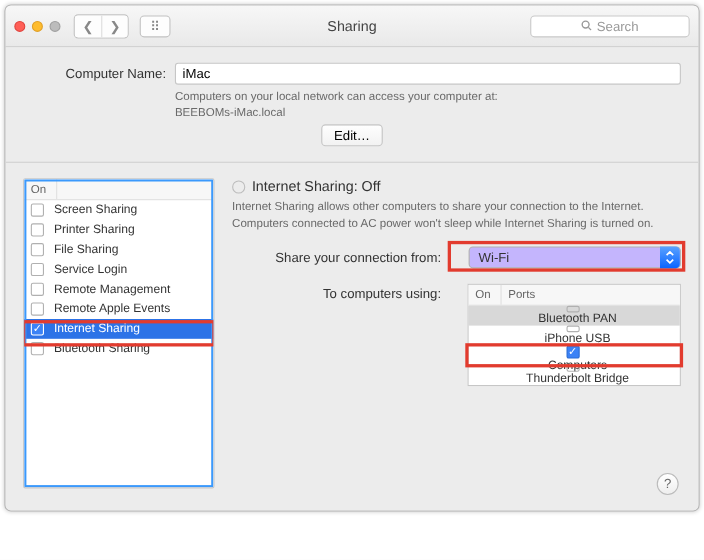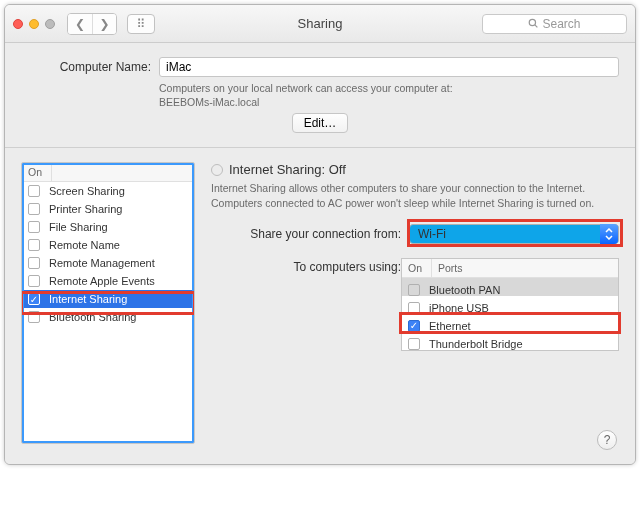--- a/index.html
+++ b/index.html
@@ -153,52 +153,53 @@
     display: flex; align-items: center; gap: 6px; margin-bottom: 4px;
   }
   .radio {
     width: 12px; height: 12px; border-radius: 50%; border: 1px solid #bdbdbd;
   }
   .detail-title { font-size: 13px; color: #333; }
   .detail-desc {
     font-size: 10.5px; color: #6a6a6a; margin-bottom: 14px; line-height: 1.35;
   }
   .conn-row {
-    display: flex; align-items: center; gap: 8px; margin-bottom: 14px;
+    display: flex; align-items: center; gap: 25px; margin-bottom: 14px;
     position: relative;
   }
   .conn-row .lbl { width: 190px; text-align: right; font-size: 12px; color: #333;}
   .select {
     flex: 1; height: 20px; border: 1px solid #b0b0b0; border-radius: 4px;
-    background: #0ea5e9; display: flex; align-items: center;
+    background: #c4b5fd; display: flex; align-items: center;
     padding: 0 8px; font-size: 12px; position: relative;
   }
   .select .chev {
     position: absolute; right: 0; top: -1px; bottom: -1px; width: 18px;
     background: linear-gradient(#5aa2ff,#0a64ff);
     border-radius: 0 4px 4px 0;
     display: flex; align-items: center; justify-content: center;
     color: #fff; font-size: 8px;
   }
-  .port-row { display: flex; gap: 0; }
+  .port-row { display: flex; gap: 24px; }
   .port-row .lbl { width: 190px; text-align: right; font-size: 12px; color: #333; padding-top: 2px;}
   .ports-box {
     flex: 1;
     background: #fff; border: 1px solid #c6c6c6;
     font-size: 11px;
   }
   .ports-header {
     display: flex; font-size: 10.5px; color: #666;
     border-bottom: 1px solid #e0e0e0; background: #f7f7f7;
   }
   .ports-header .on-col { width: 30px; padding: 3px 6px; border-right: 1px solid #e0e0e0;}
   .ports-header .svc-col { flex: 1; padding: 3px 6px; }
   .port-item {
-    display: flex; align-items: flex-end; height: 18px;
+    display: flex; align-items: center; height: 18px;
     padding-left: 6px;
+    flex-direction: column;
   }
   .port-item .chk {
     width: 12px; height: 12px; border: 1px solid #b0b0b0; border-radius: 2px;
     margin-right: 9px;
     display: flex; align-items: center; justify-content: center;
     font-size: 10px; color: #fff;
   }
   .port-item .chk.checked { background: #3b82f6; border-color: #2b6cd4; }
   .port-item.selected { background: #d8d8d8; }
   .help {
@@ -277,21 +278,21 @@
             <div class="srv-row">
               <span class="chk"></span>
               <span>Printer Sharing</span>
             </div>
             <div class="srv-row">
               <span class="chk"></span>
               <span>File Sharing</span>
             </div>
             <div class="srv-row">
               <span class="chk"></span>
-              <span>Remote Name</span>
+              <span>Service Login</span>
             </div>
             <div class="srv-row">
               <span class="chk"></span>
               <span>Remote Management</span>
             </div>
             <div class="srv-row">
               <span class="chk"></span>
               <span>Remote Apple Events</span>
             </div>
             <div class="srv-row selected">
@@ -337,21 +338,21 @@
                 <div class="port-item selected">
                   <span class="chk"></span>
                   <span>Bluetooth PAN</span>
                 </div>
                 <div class="port-item">
                   <span class="chk"></span>
                   <span>iPhone USB</span>
                 </div>
                 <div class="port-item">
                   <span class="chk checked">✓</span>
-                  <span>Ethernet</span>
+                  <span>Computers</span>
                 </div>
                 <div class="port-item">
                   <span class="chk"></span>
                   <span>Thunderbolt Bridge</span>
                 </div>
               </div>
             <div class="red-box" style="left:-3px; right:-3px; top:53px; height:22px;"></div>
           </div>
         </div>
       </div>

